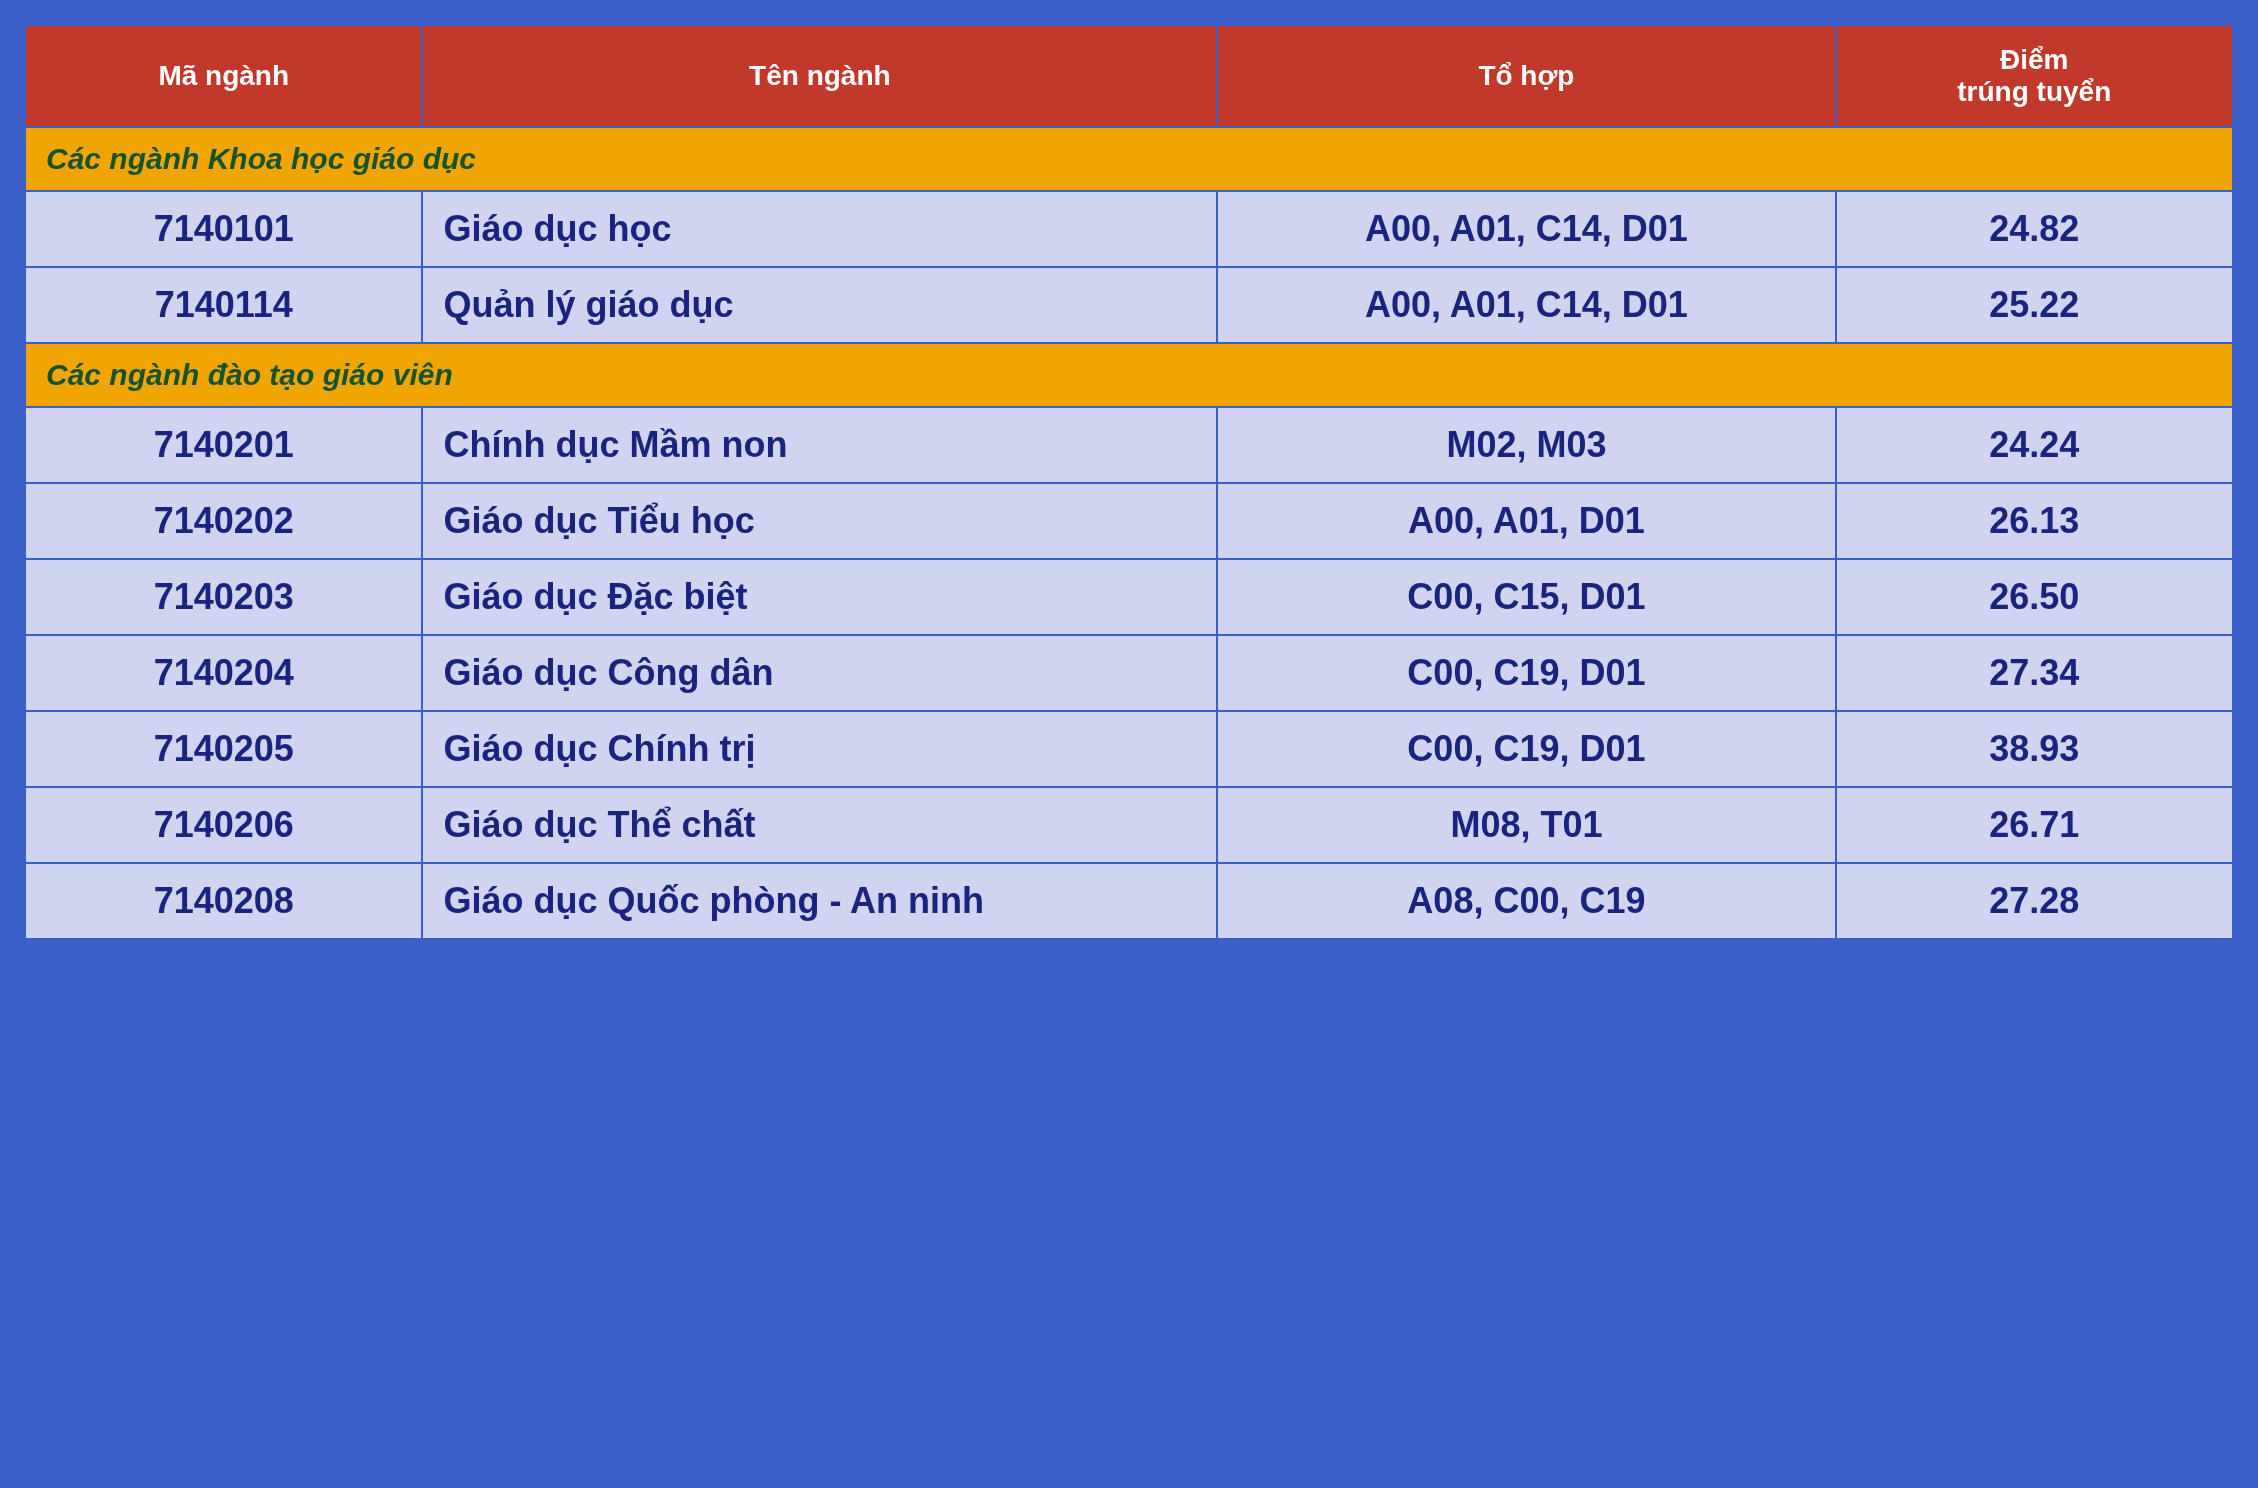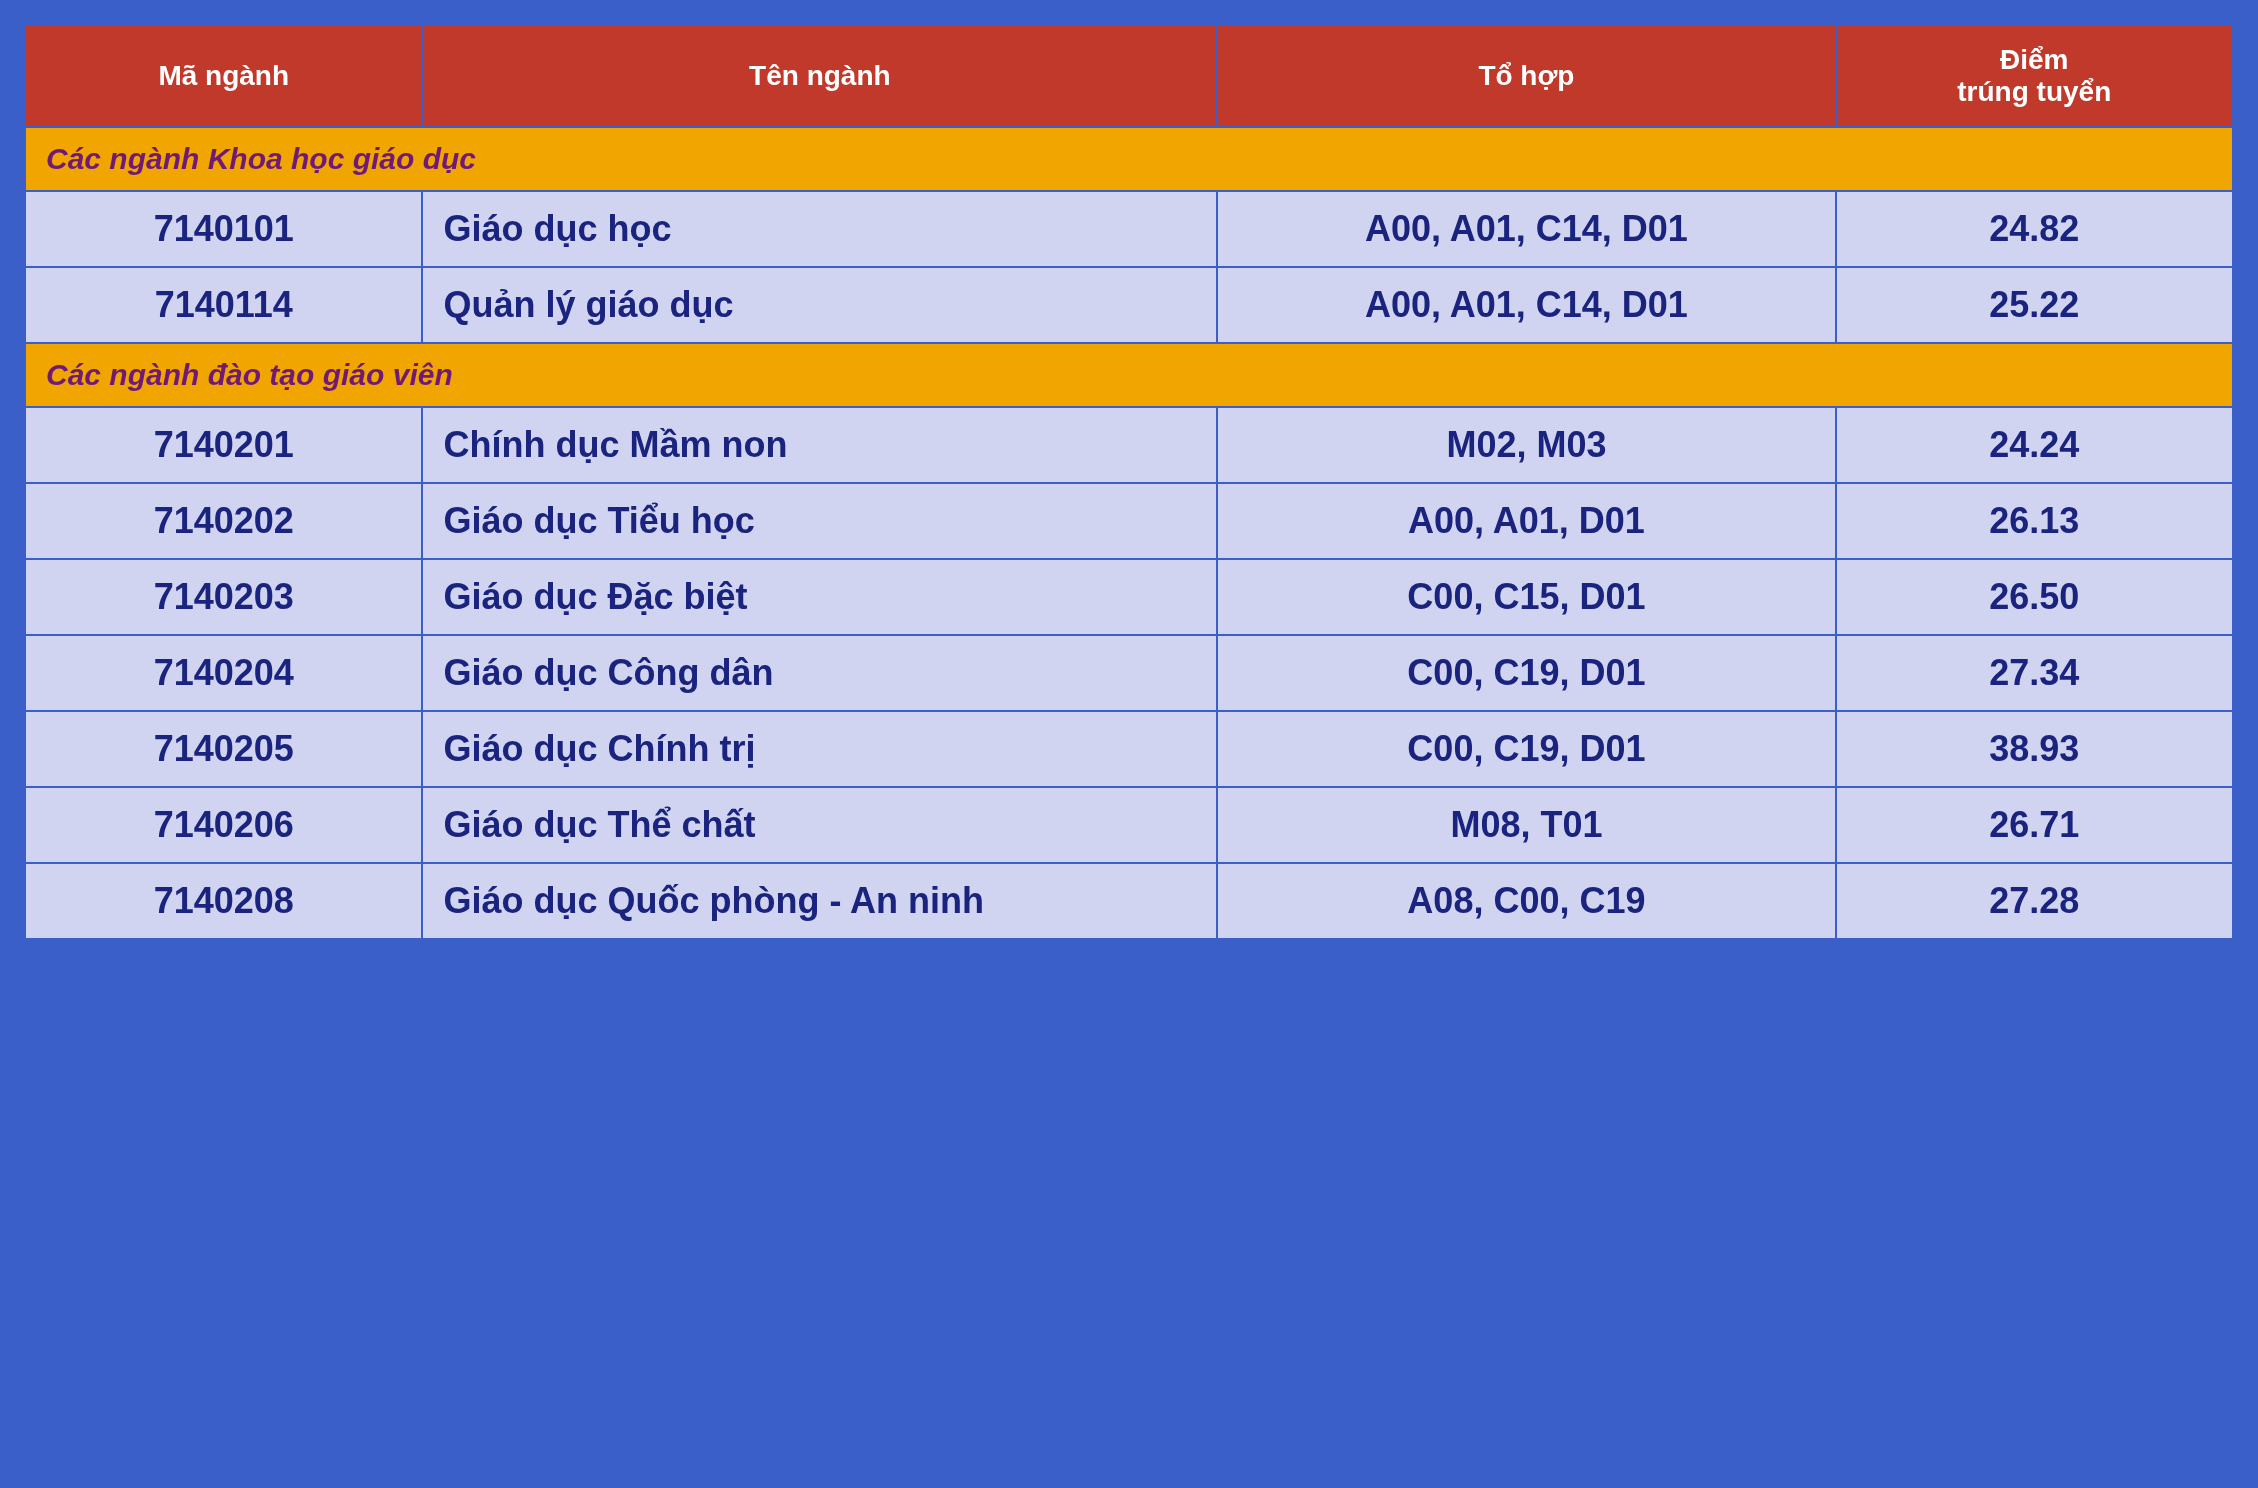--- a/index.html
+++ b/index.html
@@ -52,21 +52,21 @@
     .col-to-hop {
       width: 28%;
       margin-left: 41px;
     }
     .col-diem {
       width: 18%;
     }
 
     .category-row td {
       background-color: #f0a500;
-      color: #701a75;
+      color: #14532d;
       font-style: italic;
       font-weight: bold;
       font-size: 30px;
       padding: 14px 20px;
       text-align: left;
       border: 2px solid #3a5fc8;
     }
 
     .data-row td {
       background-color: #d0d4f0;

